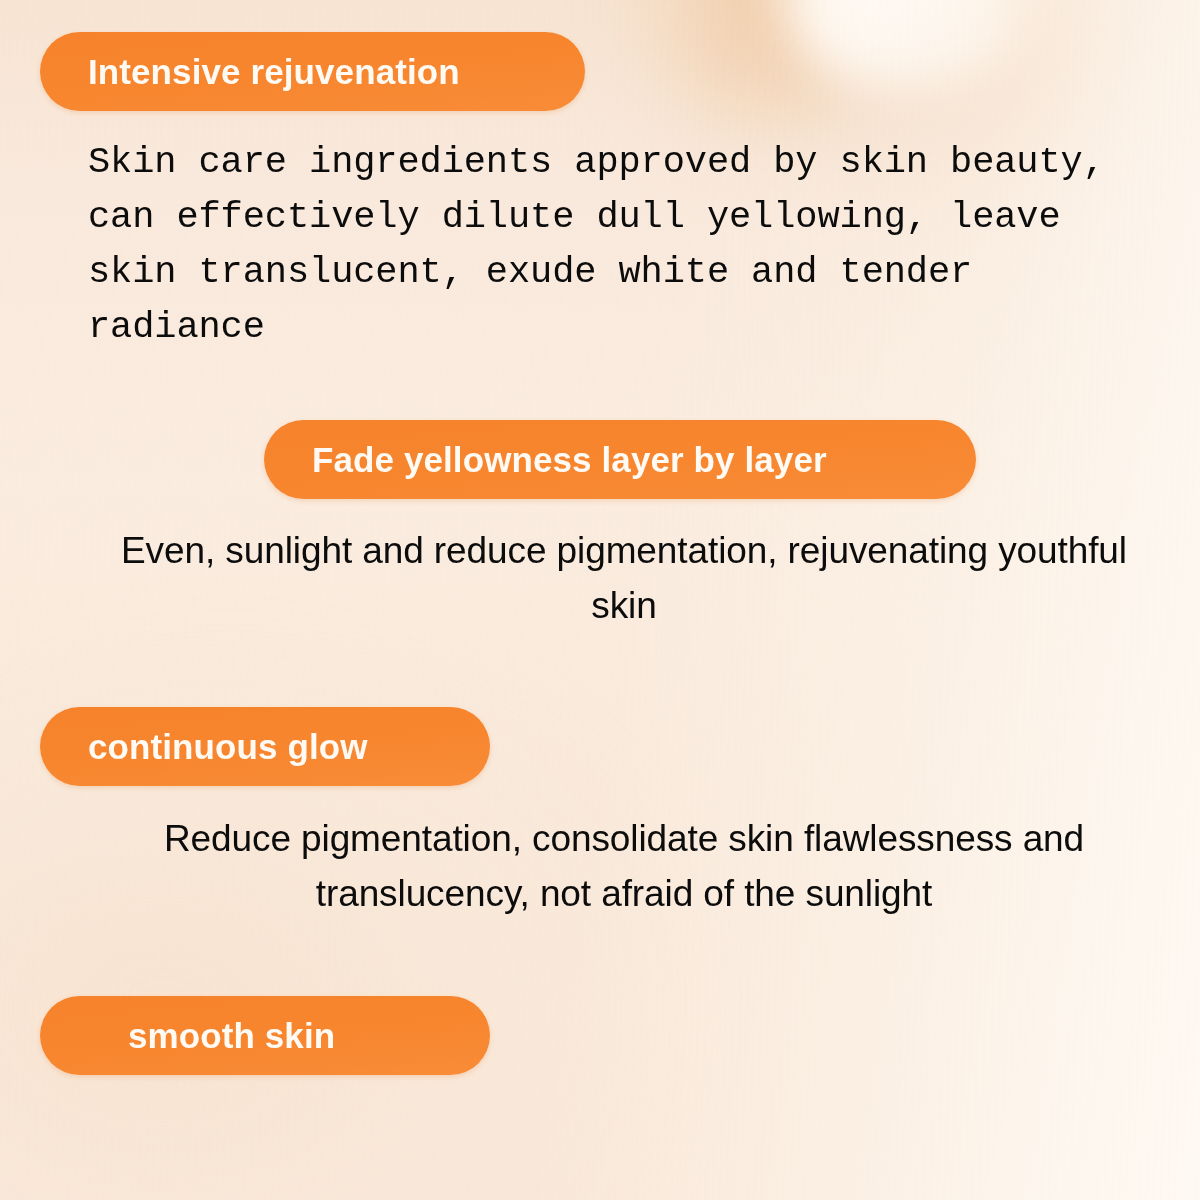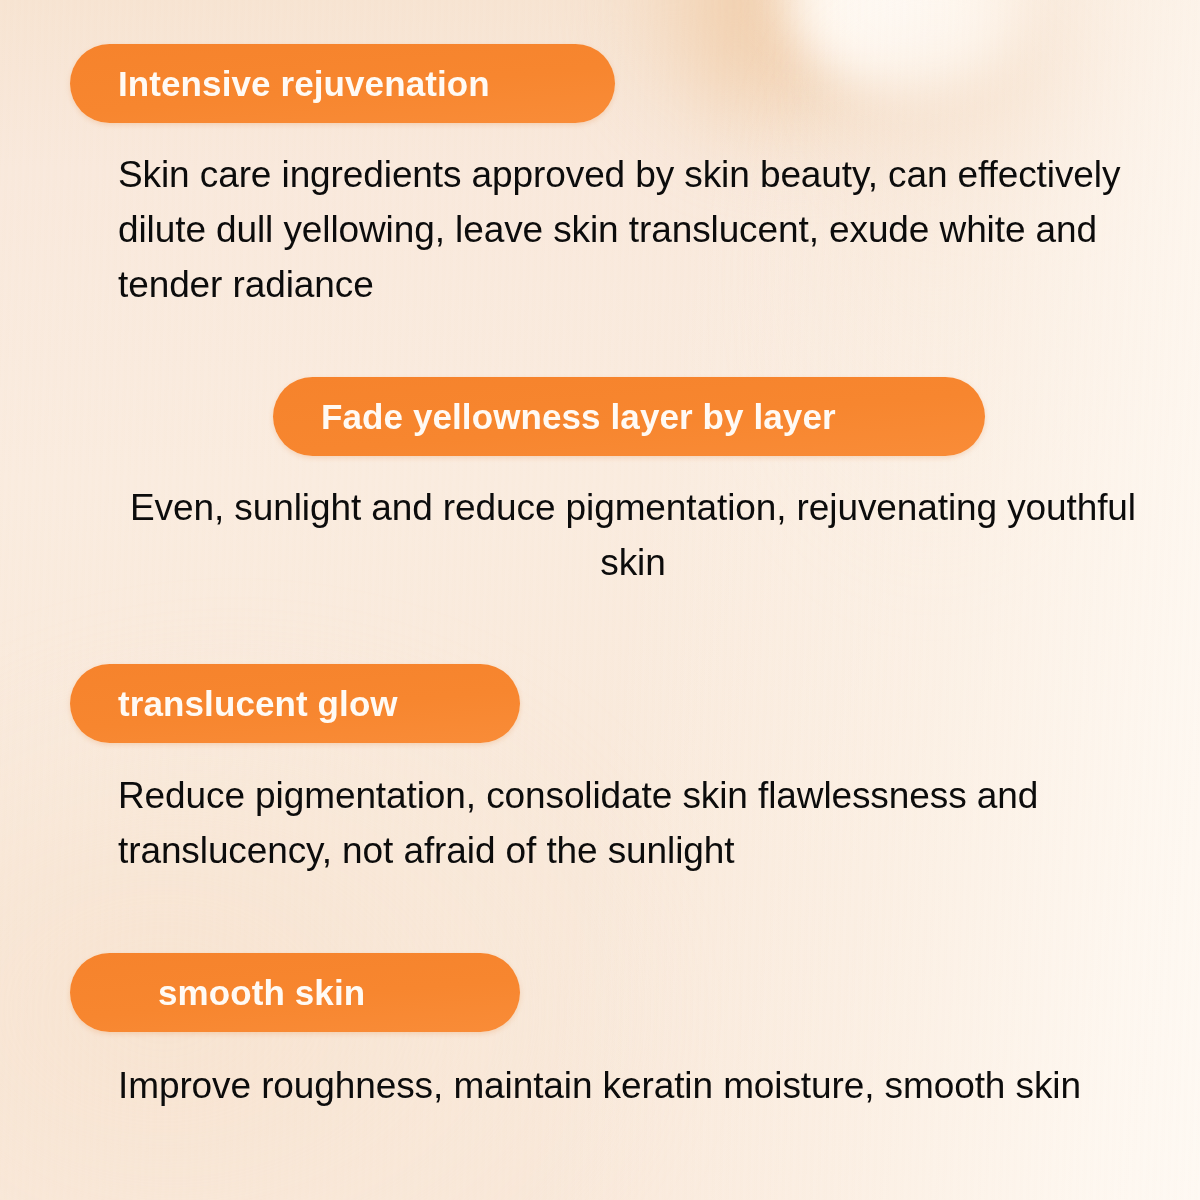--- a/index.html
+++ b/index.html
@@ -98,22 +98,21 @@
         rgba(255,255,255,0.035) 2px,
         rgba(233,205,180,0.030) 4px,
         rgba(233,205,180,0.030) 7px);
     opacity: .55;
   }
 
   
   .content {
     position: relative;
     z-index: 3;
-    padding: 12px;
-    margin-left: 18px;
+    padding: 0;
   }
 
   .block { position: relative; }
 
   .pill {
     display: inline-flex;
     align-items: center;
     box-sizing: border-box;
     height: 79px;
     margin-left: 40px;
@@ -133,29 +132,29 @@
     color: #0c0c0c;
     font-size: 37px;
     line-height: 55px;
     font-weight: normal;
     letter-spacing: -0.1px;
   }
 
   
   #block-0 { padding-top: 32px; }
   #block-0 .pill { width: 545px; padding-left: 48px; }
-  #block-0 .desc { padding-top: 24px; }
+  #block-0 .desc { padding-top: 24px; font-family: Liberation Mono, monospace; }
 
   #block-1 { padding-top: 65px; text-align: center; }
   #block-1 .pill { width: 712px; padding-left: 48px; }
   #block-1 .desc { padding-top: 24px; }
 
   #block-2 { padding-top: 74px; }
   #block-2 .pill { width: 450px; padding-left: 48px; }
-  #block-2 .desc { padding-top: 25px; }
+  #block-2 .desc { padding-top: 25px; text-align: center; }
 
   #block-3 { padding-top: 75px; }
   #block-3 .pill { width: 450px; padding-left: 88px; }
   #block-3 .desc { padding-top: 26px; }
 </style>
 </head>
 <body>
 
 <div id="poster">
 
@@ -176,23 +175,22 @@
       <div class="pill">Intensive rejuvenation</div>
       <p class="desc">Skin care ingredients approved by skin beauty, can effectively dilute dull yellowing, leave skin translucent, exude white and tender radiance</p>
     </section>
 
     <section class="block" id="block-1">
       <div class="pill">Fade yellowness layer by layer</div>
       <p class="desc">Even, sunlight and reduce pigmentation, rejuvenating youthful skin</p>
     </section>
 
     <section class="block" id="block-2">
-      <div class="pill">translucent glow</div>
+      <div class="pill">continuous glow</div>
       <p class="desc">Reduce pigmentation, consolidate skin flawlessness and translucency, not afraid of the sunlight</p>
     </section>
 
     <section class="block" id="block-3">
       <div class="pill">smooth skin</div>
-      <p class="desc">Improve roughness, maintain keratin moisture, smooth skin</p>
     </section>
 
   </div>
 </div>
 
 </body></html>

